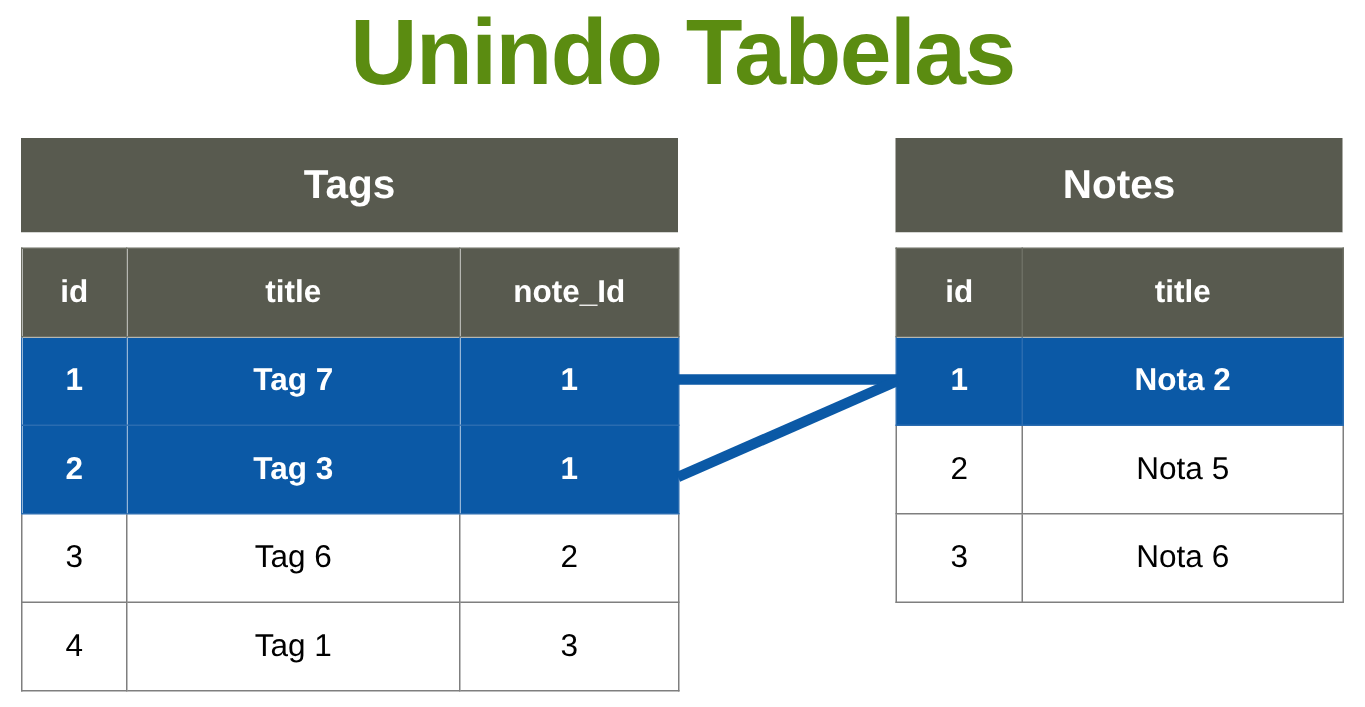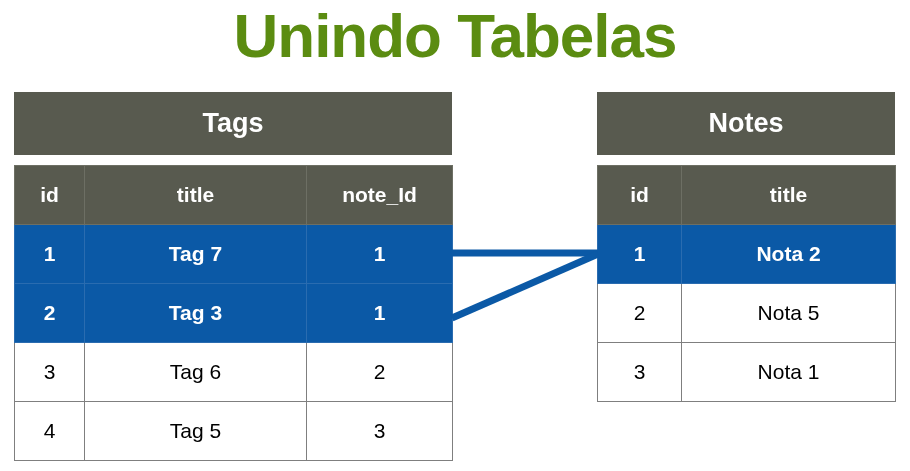--- a/index.html
+++ b/index.html
@@ -147,21 +147,21 @@
           <td>Tag 3</td>
           <td>1</td>
         </tr>
         <tr>
           <td>3</td>
           <td>Tag 6</td>
           <td>2</td>
         </tr>
         <tr>
           <td>4</td>
-          <td>Tag 5</td>
+          <td>Tag 1</td>
           <td>3</td>
         </tr>
       </tbody>
     </table>
   </div>
 
   <div class="table-block" id="notes-block">
     <div class="table-title">Notes</div>
     <div class="title-gap"></div>
     <table class="grid">
@@ -179,21 +179,21 @@
         <tr class="highlight">
           <td>1</td>
           <td>Nota 2</td>
         </tr>
         <tr>
           <td>2</td>
           <td>Nota 5</td>
         </tr>
         <tr>
           <td>3</td>
-          <td>Nota 1</td>
+          <td>Nota 6</td>
         </tr>
       </tbody>
     </table>
   </div>
 
   <svg id="connectors" viewBox="0 0 910 471">
     <line x1="452" y1="253" x2="598" y2="253" stroke="#0b59a6" stroke-width="7" stroke-linecap="butt"></line>
     <line x1="452" y1="318" x2="598" y2="254" stroke="#0b59a6" stroke-width="7" stroke-linecap="butt"></line>
   </svg>
 

